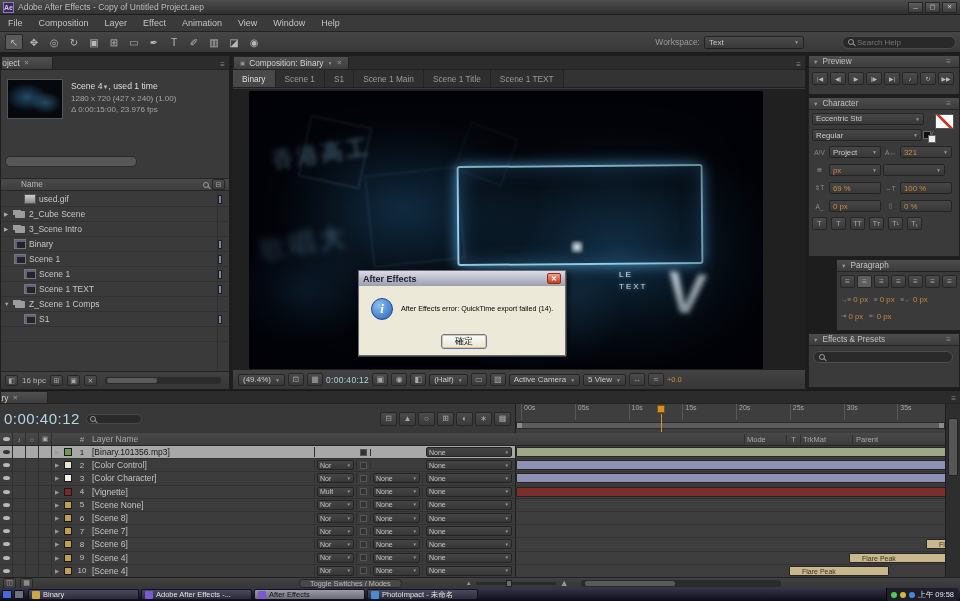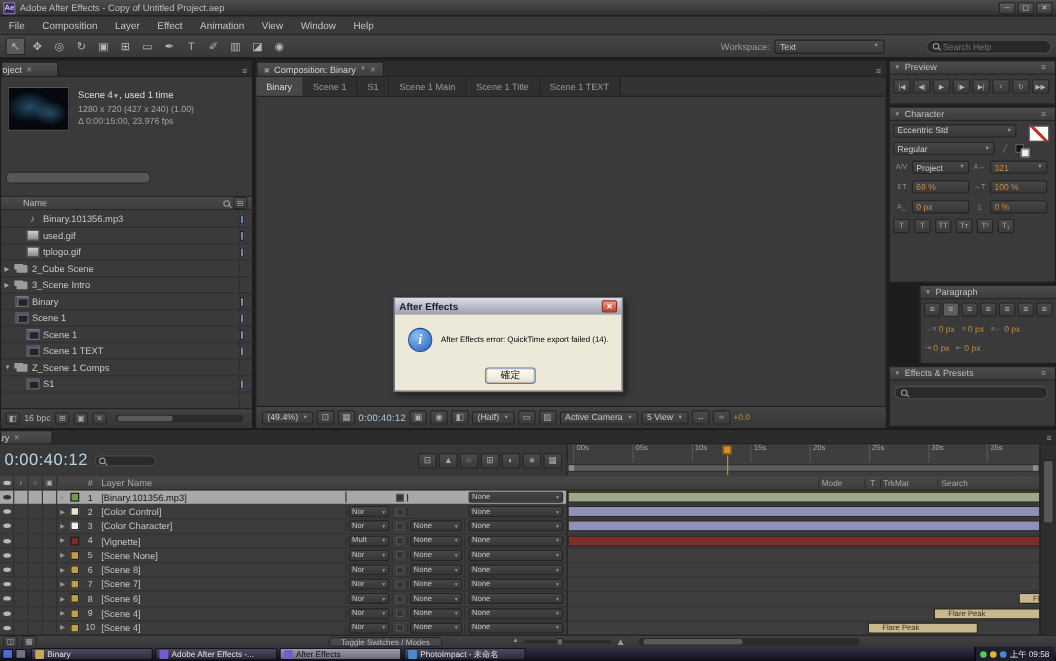--- a/index.html
+++ b/index.html
@@ -236,36 +236,22 @@
         <span class="pr-hicons">
           <span class="mag"></span>
           <span class="ficon">⊟</span>
         </span>
       </div>
       <div class="pr-list">
 
           <div class="pr-row">
             <span class="pr-arrow"></span>
             <span class="pr-ind" data-ind="1"></span>
-            <span class="pr-ico" data-type="audio"></span>
-            <span class="pr-label">Binary.101356.mp3</span>
-            <span class="pr-chip" style="background: rgb(106, 130, 170);"></span>
-          </div>
-          <div class="pr-row">
-            <span class="pr-arrow"></span>
-            <span class="pr-ind" data-ind="1"></span>
             <span class="pr-ico" data-type="image"></span>
             <span class="pr-label">used.gif</span>
-            <span class="pr-chip" style="background: rgb(138, 122, 160);"></span>
-          </div>
-          <div class="pr-row">
-            <span class="pr-arrow"></span>
-            <span class="pr-ind" data-ind="1"></span>
-            <span class="pr-ico" data-type="image"></span>
-            <span class="pr-label">tplogo.gif</span>
             <span class="pr-chip" style="background: rgb(138, 122, 160);"></span>
           </div>
           <div class="pr-row">
             <span class="pr-arrow">▶</span>
             <span class="pr-ind" data-ind="0"></span>
             <span class="pr-ico" data-type="folder"></span>
             <span class="pr-label">2_Cube Scene</span>
 
           </div>
           <div class="pr-row">
@@ -361,20 +347,37 @@
           <div class="ctab">
             <span>Scene 1 Main</span>
           </div>
           <div class="ctab">
             <span>Scene 1 Title</span>
           </div>
           <div class="ctab">
             <span>Scene 1 TEXT</span>
           </div>
         </div>
+      <div class="viewer">
+        <div class="frame">
+          <div class="hud" style="left:55px;top:30px;width:62px;height:62px;transform:rotate(12deg)"></div>
+          <div class="hud" style="left:120px;top:80px;width:92px;height:92px;transform:rotate(-6deg);opacity:.6"></div>
+          <div class="hud" style="left:212px;top:38px;width:50px;height:50px;transform:rotate(20deg);opacity:.45"></div>
+          <div class="cjk1">香港高工</div>
+          <div class="cjk2">歌唱大</div>
+          <div class="grect"></div>
+          <div class="glowdot"></div>
+          <div class="glowV">V</div>
+          <div class="smalltxt">
+            <div>LE</div>
+            <div>TEXT</div>
+          </div>
+          <div class="vig"></div>
+        </div>
+      </div>
       <div class="cbot">
         <span class="dd" style="height:12px">
             <span>(49.4%)</span>
             <span class="arr">▼</span>
           </span>
         <span class="icob">⊡</span>
         <span class="icob">▦</span>
         <span class="tc">0:00:40:12</span>
         <span class="icob">▣</span>
         <span class="icob">◉</span>
@@ -427,35 +430,46 @@
       <div class="sw-none"></div>
       <div class="sw-b"></div>
       <div class="sw-w"></div>
       <div class="crow" style="height:17px">
         <span class="cval cfont">
             <span style="color:#ccc">Eccentric Std</span>
             <span class="arr" style="font-size:5px;color:#999">▼</span>
           </span>
       </div>
       <div class="crow" style="height:16px">
-        <span class="cval" style="width:92px">
+        <span class="cval" style="width:110px">
             <span style="color:#ccc">Regular</span>
             <span class="arr" style="font-size:5px;color:#999">▼</span>
           </span>
         <span class="cicon">╱</span>
       </div>
       <div class="crow">
         <span class="cicon">A/V</span>
         <span class="cval">
             <span style="color:#ccc">Project</span>
             <span class="arr" style="font-size:5px;color:#999">▼</span>
           </span>
         <span class="cicon">A↔</span>
         <span class="cval">
             <span class="hot">321</span>
+            <span class="arr" style="font-size:5px;color:#999">▼</span>
+          </span>
+      </div>
+      <div class="crow">
+        <span class="cicon">≣</span>
+        <span class="cval">
+            <span class="hot">px</span>
+            <span class="arr" style="font-size:5px;color:#999">▼</span>
+          </span>
+        <span class="cval" style="width:62px">
+            <span></span>
             <span class="arr" style="font-size:5px;color:#999">▼</span>
           </span>
       </div>
       <div class="crow">
         <span class="cicon">⇕T</span>
         <span class="cval">
             <span class="hot">69 %</span>
           </span>
         <span class="cicon">⇔T</span>
         <span class="cval">
@@ -589,21 +603,21 @@
             <i>○</i>
             <i>▣</i>
           </span>
         <span class="c-arrow"></span>
         <span class="c-chip"></span>
         <span class="c-num">#</span>
         <span class="c-name">Layer Name</span>
         <span class="c-mode">Mode</span>
         <span class="c-t" style="font-size:7.5px">T</span>
         <span class="c-mat">TrkMat</span>
-        <span class="c-par">Search</span>
+        <span class="c-par">Parent</span>
       </div>
       <div>
 
       <div class="tl-row sel">
             <div class="tl-left">
               <span class="c-av">
                 <i>
                   <span class="eye"></span>
                 </i>
                 <i>

